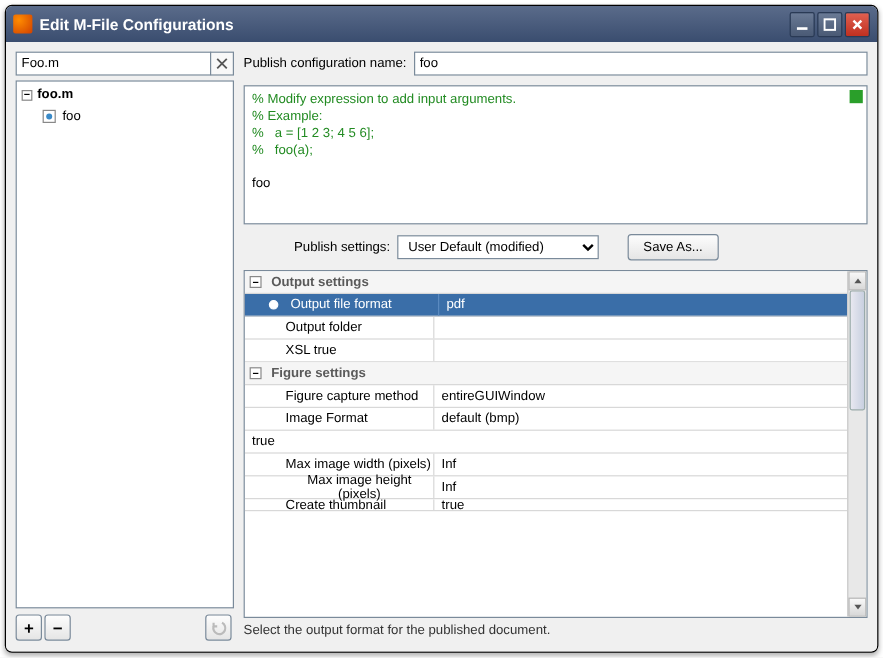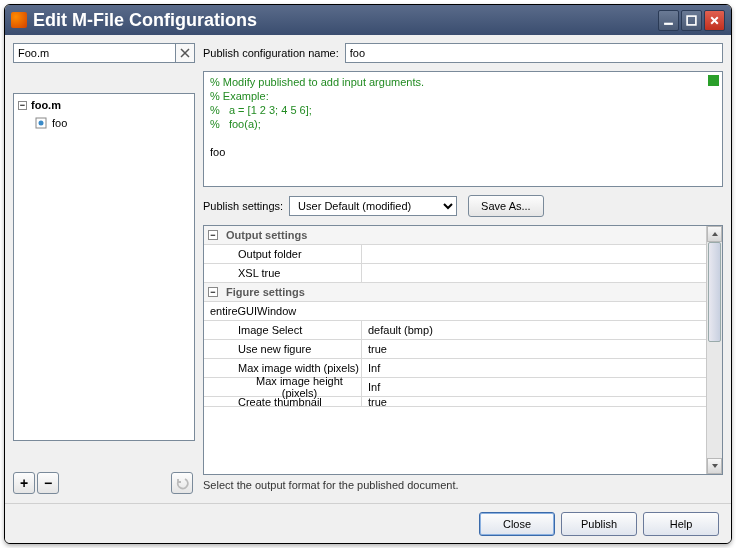--- a/index.html
+++ b/index.html
@@ -1,25 +1,25 @@
 <!DOCTYPE html>
 <html><head>
 <meta charset="utf-8">
 <style>
 * { box-sizing: border-box; margin: 0; padding: 0; font-family: Tahoma, Arial, sans-serif; font-size: 11px; }
 body { background: #fff; padding: 4px; }
 .window { width: 728px; height: 540px; border: 1px solid #000; border-radius: 6px; overflow: hidden; background: #f0f0f0; display: flex; flex-direction: column; box-shadow: 0 2px 4px rgba(0,0,0,0.3); }
 .titlebar { height: 30px; background: linear-gradient(to bottom, #5a6b8a 0%, #3a4d6f 100%); display: flex; align-items: center; padding: 0 6px; color: #fff; }
 .titlebar .icon { width: 16px; height: 16px; margin-right: 6px; background: radial-gradient(circle at 30% 30%, #ff8c00, #d04000); border-radius: 2px; }
-.titlebar .title { flex: 1; font-size: 18px; font-weight: bold; }
+.titlebar .title { flex: 1; font-size: 13px; font-weight: bold; }
 .titlebar .win-btn { width: 21px; height: 21px; margin-left: 2px; border: 1px solid #2a3a55; background: linear-gradient(to bottom, #6a7a95, #4a5a75); border-radius: 2px; display: flex; align-items: center; justify-content: center; cursor: pointer; }
 .titlebar .win-btn.close { background: linear-gradient(to bottom, #e06050, #c03020); }
 .titlebar .win-btn svg { width: 11px; height: 11px; }
 .body { flex: 1; display: flex; padding: 8px; gap: 8px; background: #f0f0f0; overflow: hidden; }
-.left-panel { width: 182px; display: flex; flex-direction: column; gap: 26px; }
+.left-panel { width: 182px; display: flex; flex-direction: column; }
 .search-row { display: flex; margin-bottom: 4px; }
 .search-input { flex: 1; height: 20px; border: 1px solid #7a8a9a; padding: 0 4px; background: #fff; }
 .clear-btn { width: 20px; height: 20px; border: 1px solid #7a8a9a; margin-left: -1px; background: #f8f8f8; display: flex; align-items: center; justify-content: center; cursor: pointer; }
 .tree { flex: 1; border: 1px solid #7a8a9a; background: #fff; padding: 2px; overflow: auto; }
 .tree-item { display: flex; align-items: center; height: 18px; padding-left: 2px; }
 .tree-item.root { font-weight: bold; }
 .tree-item.child { padding-left: 18px; }
 .tree-toggle { width: 9px; height: 9px; border: 1px solid #888; margin-right: 4px; display: flex; align-items: center; justify-content: center; font-size: 9px; line-height: 1; cursor: pointer; }
 .tree-icon { width: 14px; height: 14px; margin-right: 4px; display: inline-flex; align-items: center; justify-content: center; }
 .bottom-left { display: flex; align-items: center; margin-top: 4px; height: 24px; }
@@ -27,22 +27,22 @@
 .revert-btn { margin-left: auto; color: #aaa; }
 .right-panel { flex: 1; display: flex; flex-direction: column; min-width: 0; }
 .name-row { display: flex; align-items: center; margin-bottom: 8px; }
 .name-row label { margin-right: 6px; }
 .name-input { flex: 1; height: 20px; border: 1px solid #7a8a9a; padding: 0 4px; background: #fff; }
 .expr-label { margin-bottom: 2px; }
 .code-area { height: 116px; border: 1px solid #7a8a9a; background: #fff; padding: 4px 6px; font-family: "Courier New", monospace; font-size: 12px; white-space: pre; position: relative; overflow: hidden; }
 .code-area .comment { color: #228b22; }
 .code-area .marker { position: absolute; top: 3px; right: 3px; width: 11px; height: 11px; background: #2a9f2a; }
 .settings-row { display: flex; align-items: center; margin: 8px 0; }
-.settings-row label { margin-right: 6px; }
-.combo { height: 20px; border: 1px solid #7a8a9a; background: #fff; padding: 0 4px; width: 168px; margin-right: 11px; }
+.settings-row label { margin-right: 6px; margin-left: 42px; }
+.combo { height: 20px; border: 1px solid #7a8a9a; background: #fff; padding: 0 4px; width: 168px; margin-right: 24px; }
 .save-as-btn { height: 22px; padding: 0 12px; border: 1px solid #7a8a9a; background: linear-gradient(to bottom, #fdfdfd, #e5e5e5); border-radius: 3px; cursor: pointer; }
 .grid-wrap { flex: 1; border: 1px solid #7a8a9a; background: #fff; display: flex; overflow: hidden; }
 .grid { flex: 1; overflow: hidden; }
 .grid-row { display: flex; height: 19px; border-bottom: 1px solid #d8d8d8; align-items: center; }
 .grid-row.section { background: #f5f5f5; font-weight: bold; color: #5a5a5a; }
 .grid-row.selected { background: #3a6ea8; color: #fff; }
 .grid-row .toggle { width: 10px; height: 10px; border: 1px solid #888; margin: 0 4px 0 4px; display: flex; align-items: center; justify-content: center; font-size: 9px; line-height: 1; cursor: pointer; background:#fff; color:#000; }
 .grid-row .radio { width: 8px; height: 8px; border: 1px solid #fff; border-radius: 50%; margin: 0 6px 0 20px; background: #fff; }
 .grid-row .label-cell { width: 158px; padding-left: 4px; border-right: 1px solid #d8d8d8; height: 100%; display: flex; align-items: center; }
 .grid-row.selected .label-cell { border-right-color: #5a8ac0; }
@@ -117,61 +117,66 @@
             </svg>
         </div>
       </div>
     </div>
 
     <div class="right-panel">
       <div class="name-row">
         <label>Publish configuration name:</label>
         <input class="name-input" value="foo" style="">
       </div>
-      <div class="code-area"><span class="comment">% Modify published to add input arguments.</span>
+      <div class="code-area"><span class="comment">% Modify expression to add input arguments.</span>
 <span class="comment">% Example:</span>
 <span class="comment">%   a = [1 2 3; 4 5 6];</span>
 <span class="comment">%   foo(a);</span>
 
 <span>foo</span><div class="marker"></div></div>
 
       <div class="settings-row">
         <label>Publish settings:</label>
         <select class="combo">
           <option>User Default (modified)</option>
         </select>
         <button class="save-as-btn">Save As...</button>
       </div>
 
       <div class="grid-wrap">
         <div class="grid">
           <div class="grid-row section">
             <div class="toggle">−</div>
             <div class="label-cell">Output settings</div>
           </div>
+          <div class="grid-row selected">
+            <div class="radio"></div>
+            <div class="label-cell" style="width:128px">Output file format</div>
+            <div class="value-cell">pdf</div>
+          </div>
           <div class="grid-row">
             <div class="label-cell indent">Output folder</div>
           </div>
           <div class="grid-row">
             <div class="label-cell indent">XSL true</div>
             <div class="value-cell"></div>
           </div>
           <div class="grid-row section">
             <div class="toggle">−</div>
             <div class="label-cell">Figure settings</div>
           </div>
           <div class="grid-row">
+            <div class="label-cell indent">Figure capture method</div>
             <div class="value-cell">entireGUIWindow</div>
           </div>
           <div class="grid-row">
-            <div class="label-cell indent">Image Select</div>
+            <div class="label-cell indent">Image Format</div>
             <div class="value-cell">default (bmp)</div>
           </div>
           <div class="grid-row">
-            <div class="label-cell indent">Use new figure</div>
             <div class="value-cell">true</div>
           </div>
           <div class="grid-row">
             <div class="label-cell indent">Max image width (pixels)</div>
             <div class="value-cell">Inf</div>
           </div>
           <div class="grid-row">
             <div class="label-cell indent">Max image height (pixels)</div>
             <div class="value-cell">Inf</div>
           </div>
@@ -194,18 +199,13 @@
                 <path d="M4 6 L1 2 L7 2 Z" fill="#555"></path>
               </svg>
             </div>
         </div>
       </div>
 
       <div class="hint">Select the output format for the published document.</div>
     </div>
   </div>
 
-  <div class="footer">
-    <button class="btn primary">Close</button>
-    <button class="btn">Publish</button>
-    <button class="btn">Help</button>
-  </div>
 </div>
 
 </body></html>

